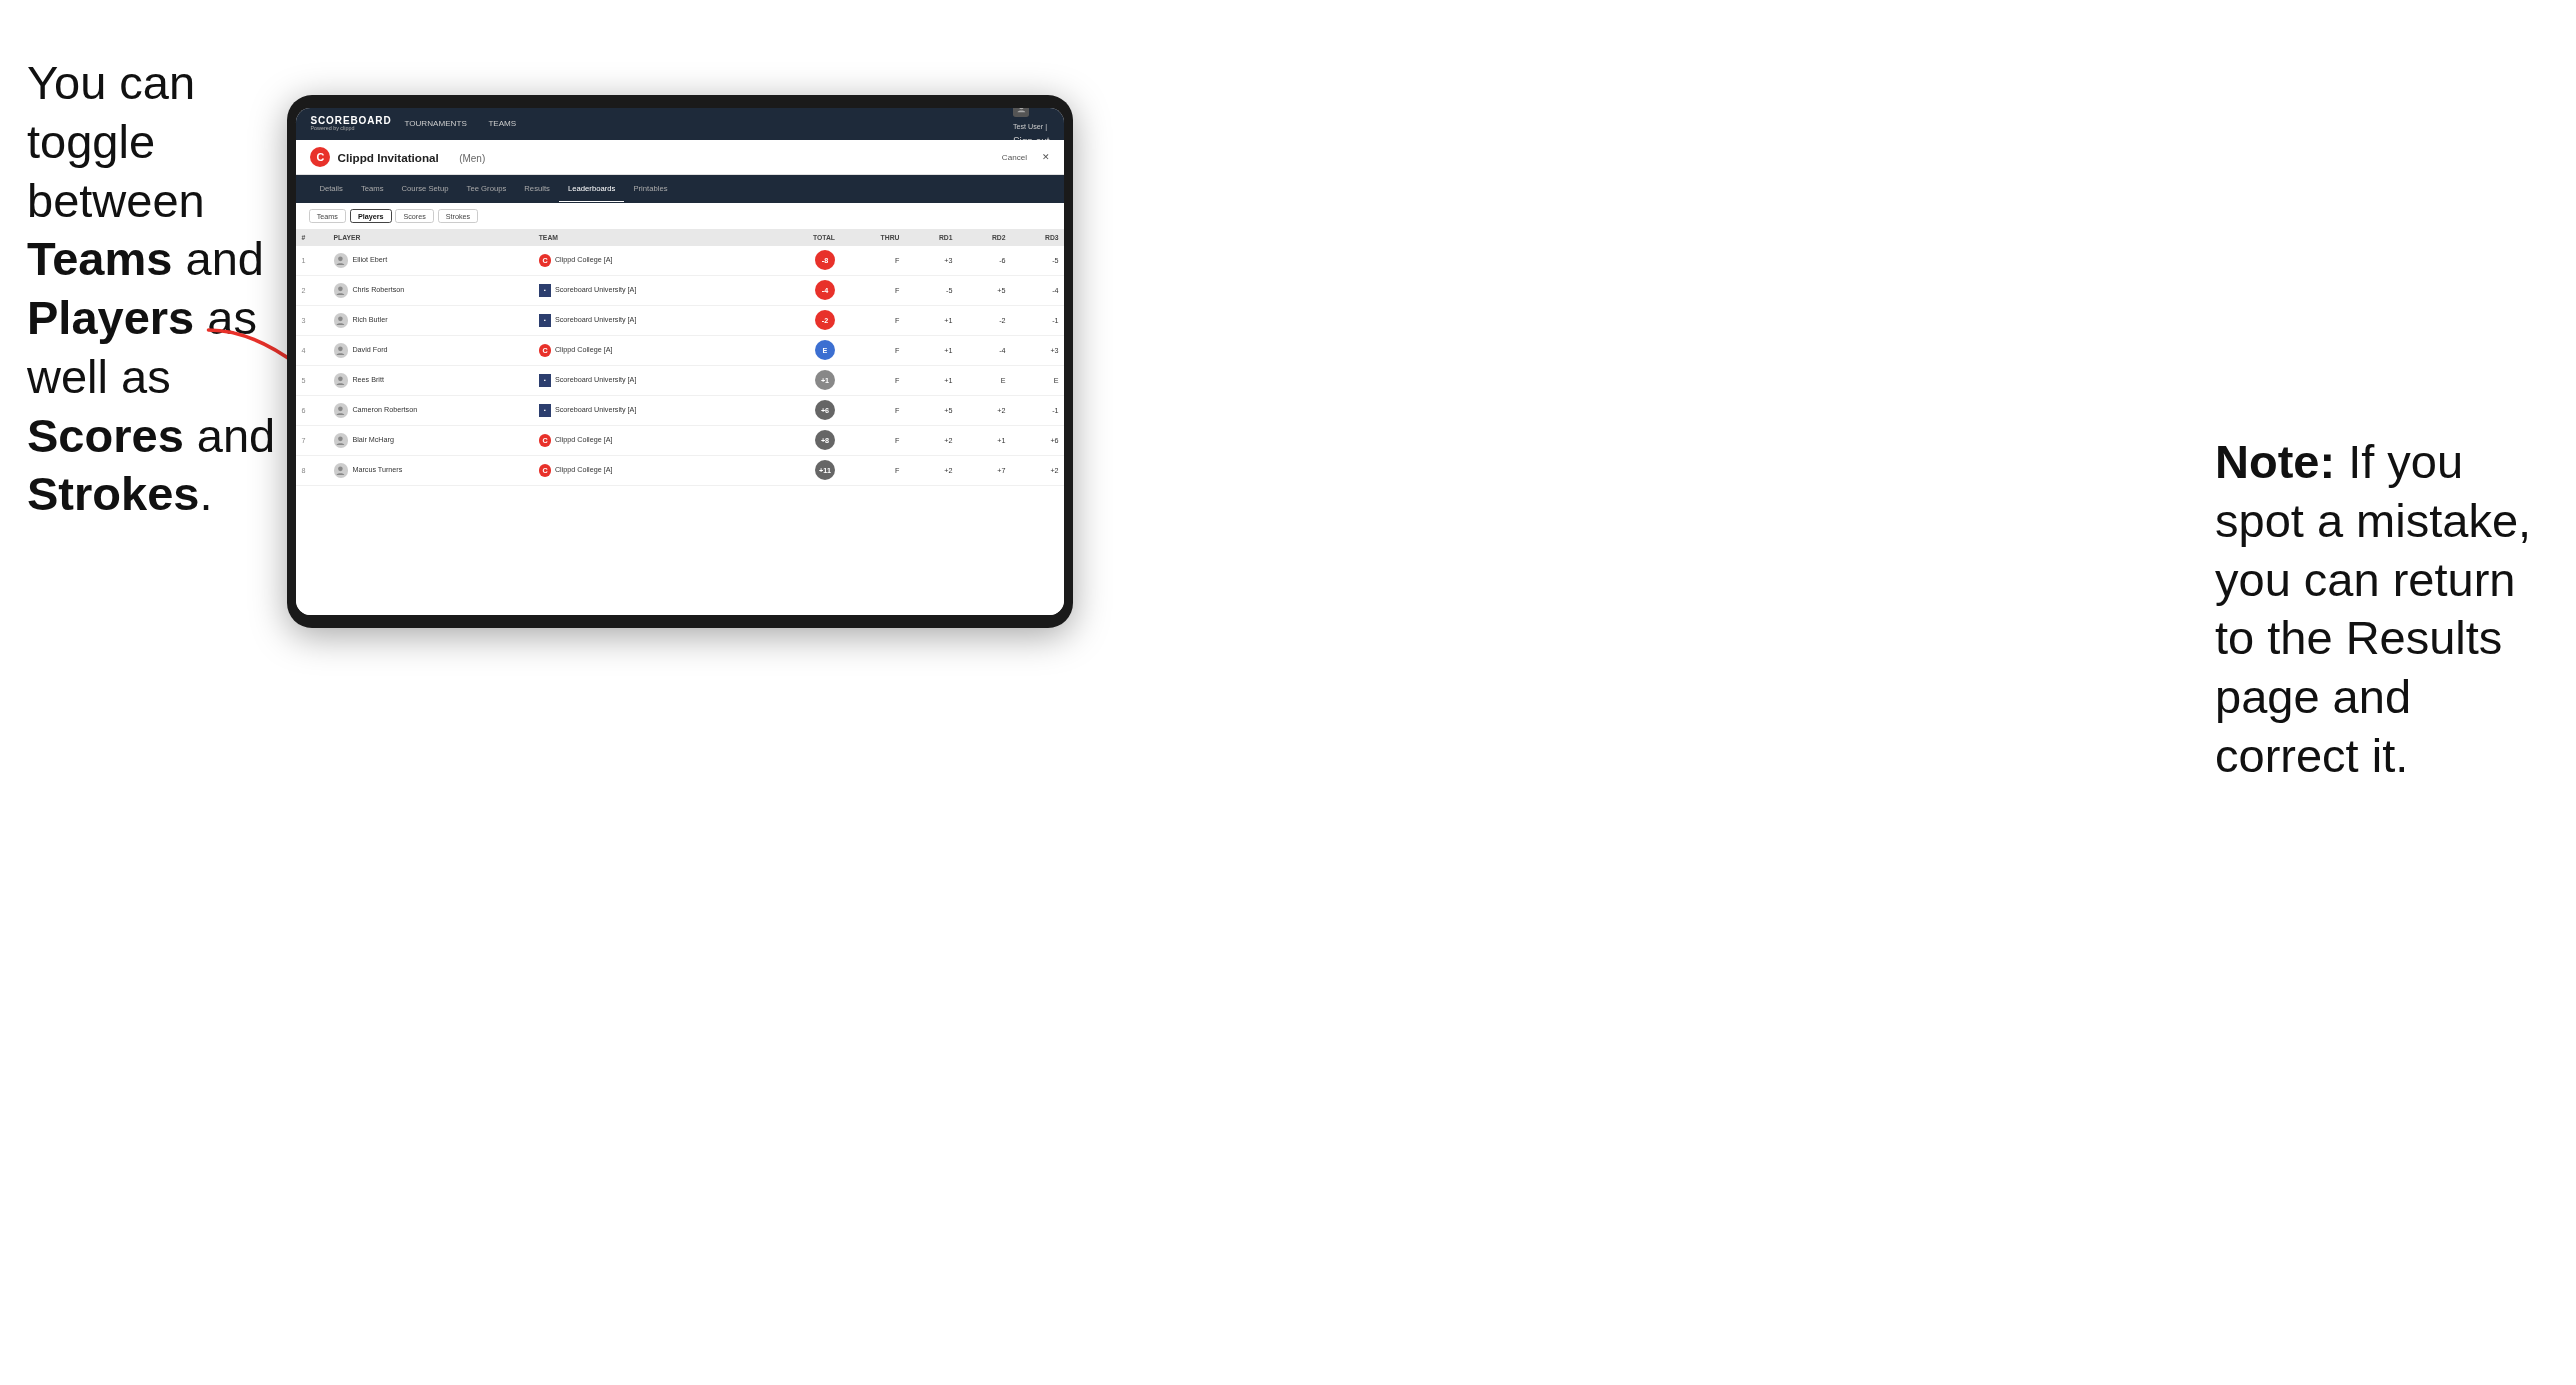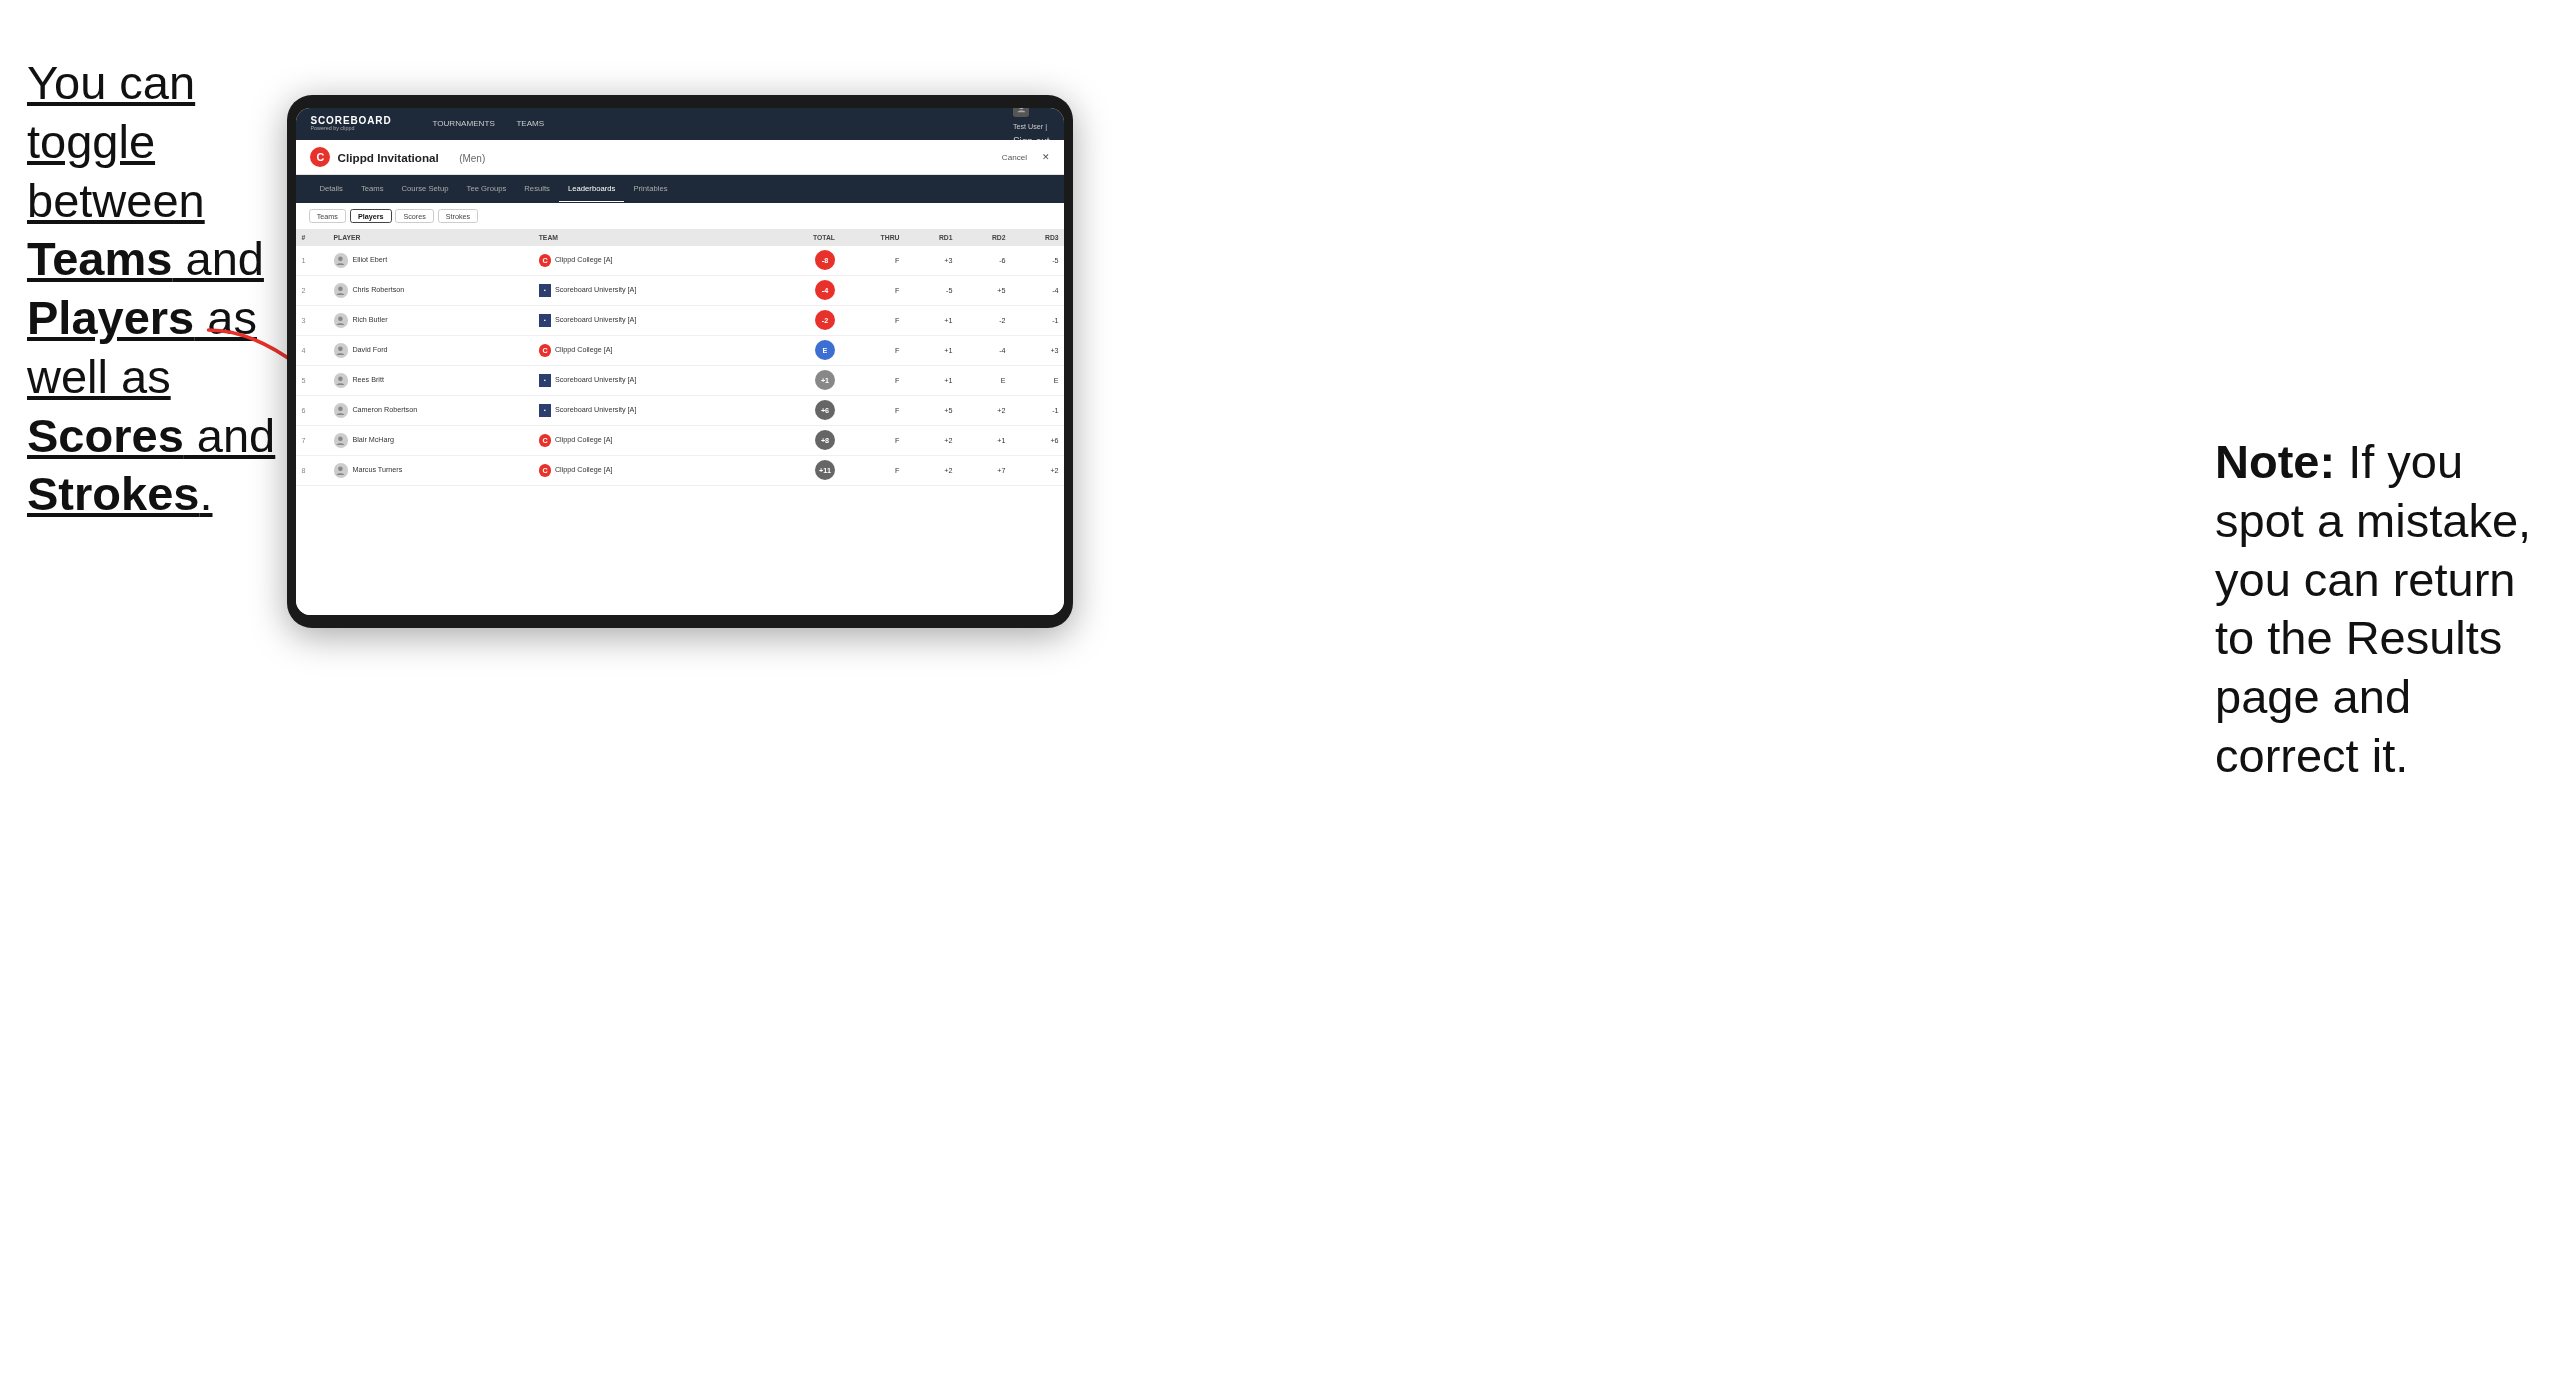--- a/index.html
+++ b/index.html
@@ -14,21 +14,20 @@
 
     
     .left-annotation {
       position: absolute;
       left: 27px;
       top: 54px;
       font-size: 47px;
       line-height: 1.25;
       color: #111;
       width: 262px;
-      text-decoration: underline;
     }
     .left-annotation strong { font-weight: 900; }
 
     
     .right-annotation {
       position: absolute;
       right: 27px;
       top: 433px;
       font-size: 47px;
       line-height: 1.25;
@@ -65,21 +64,21 @@
       background: #1e2a3a;
       display: flex;
       align-items: center;
       padding: 0 14.4px;
       height: 32.5px;
       flex-shrink: 0;
     }
     .logo-area {
       display: flex;
       flex-direction: column;
-      margin-right: 30px;
+      margin-right: 2px;
     }
     .logo-text {
       font-size: 10px;
       font-weight: 900;
       color: #fff;
       letter-spacing: 0.9px;
       line-height: 1;
     }
     .logo-sub {
       font-size: 5.4px;

